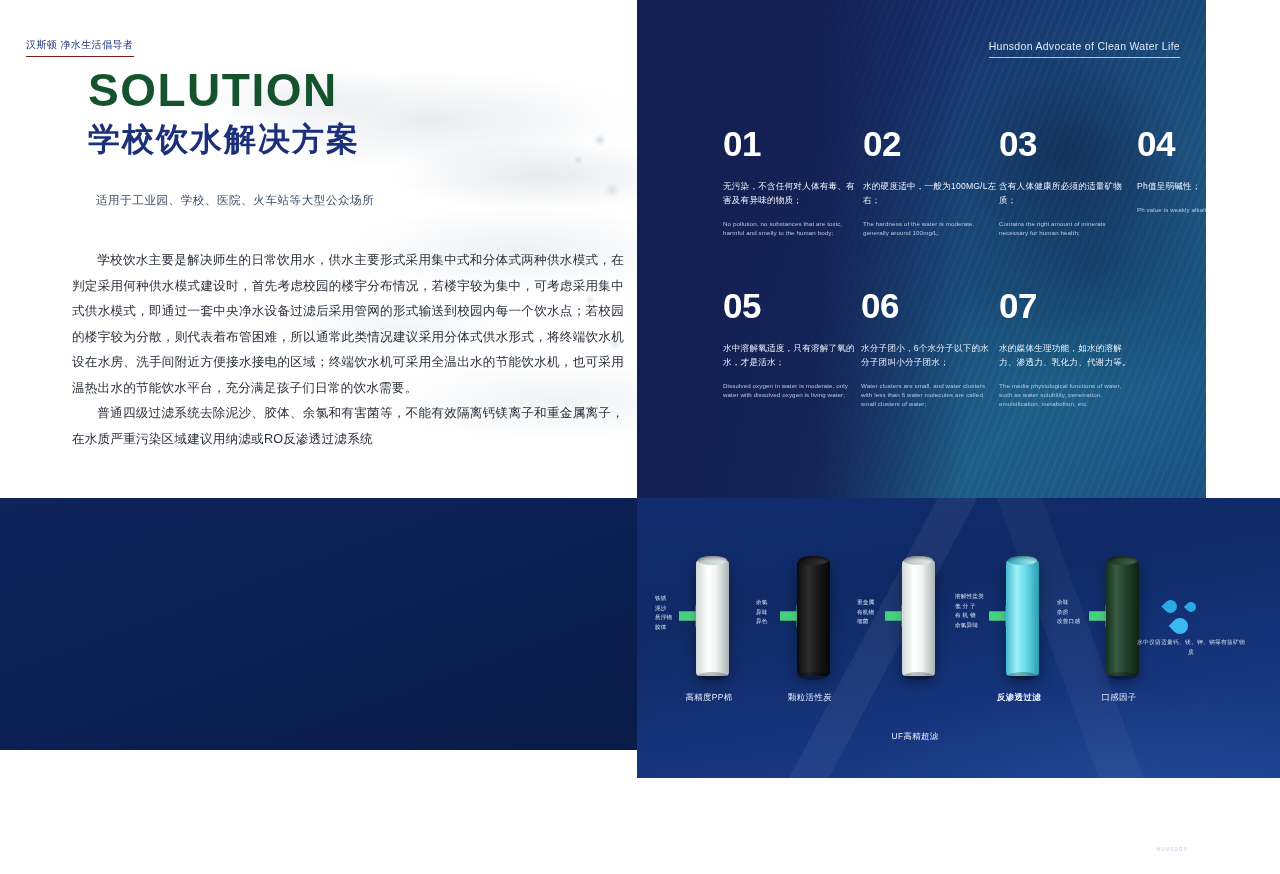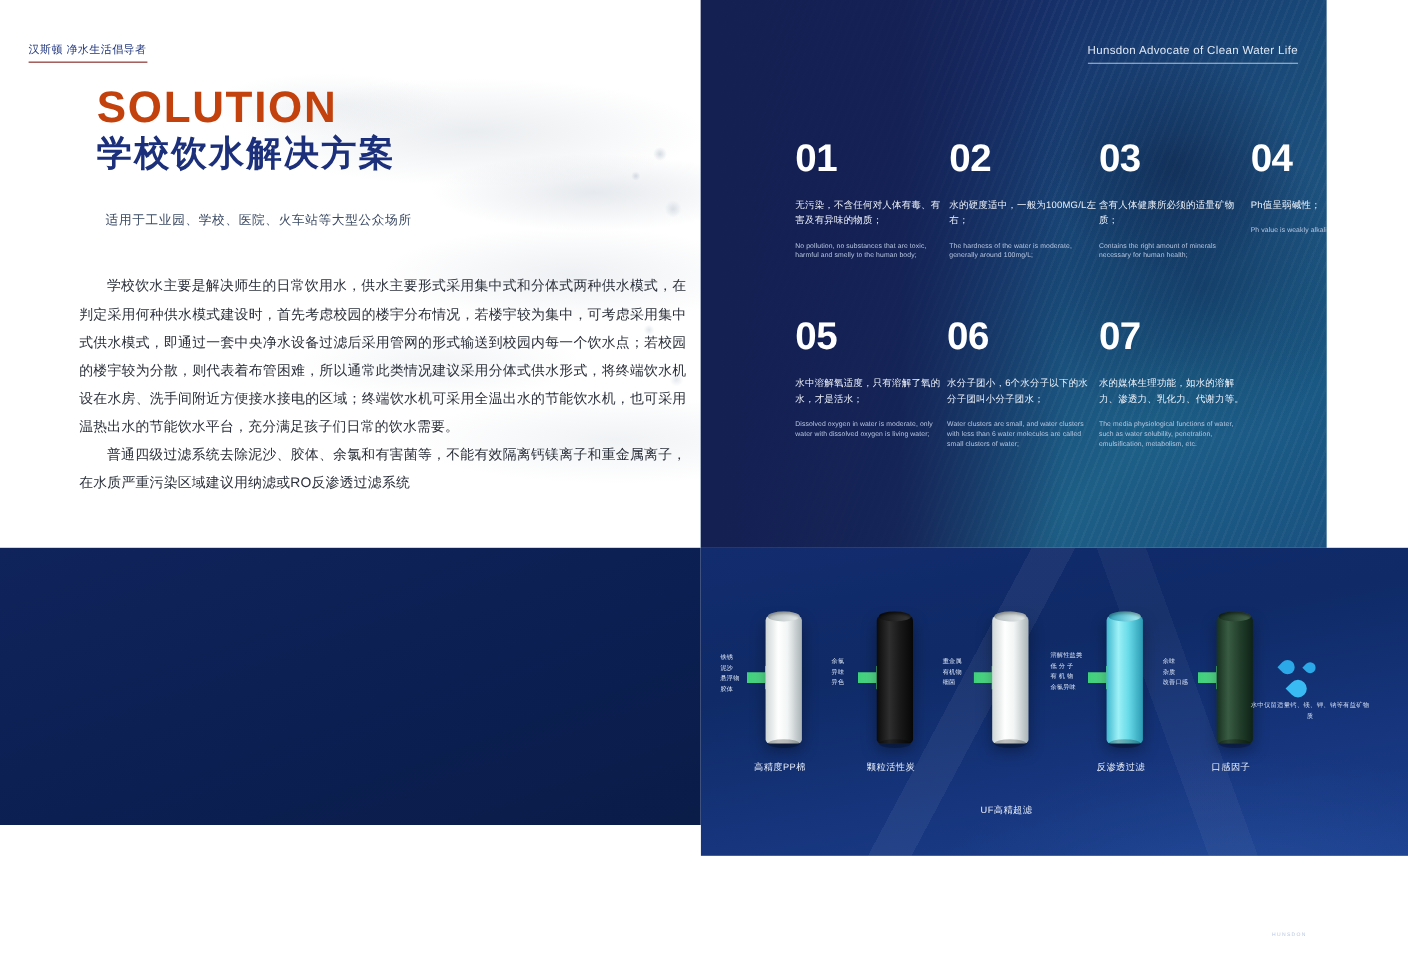--- a/index.html
+++ b/index.html
@@ -31,22 +31,22 @@
     pointer-events:none;
   }
 
   .brand {
     position:absolute; left:26px; top:38px;
     font-size:10px; color:#20367e; letter-spacing:.4px;
     padding-bottom:4px; border-bottom:1px solid #7f1d1d; width:108px;
   }
 
   .title-en {
-    position:absolute; left:88px; top:78px;
-    font-size:40px; font-weight:bold; color:#c2410c;
+    position:absolute; left:88px; top:67px;
+    font-size:46px; font-weight:bold; color:#14532d;
     letter-spacing:1.5px; line-height:1;
   }
   .title-cn {
     position:absolute; left:88px; top:122px;
     font-size:32px; font-weight:bold; color:#1b2f7a;
     letter-spacing:2px; line-height:1.1;
   }
   .title-sub {
     position:absolute; left:96px; top:193px;
     font-size:11.5px; color:#3b4a63; letter-spacing:.6px;
@@ -287,21 +287,21 @@
       <div class="arrow" style="left:248px; top:107px;"></div>
       <div class="cart white" style="left:265px; top:62px;"></div>
       <div class="stage-label" style="left:233px; top:194px;margin-top:39px;">UF高精超滤</div>
 
       <div class="stage-in" style="left:318px; top:94px; width:32px; white-space:pre-line;">溶解性盐类
 低 分 子
 有 机 物
 余氯异味</div>
       <div class="arrow" style="left:352px; top:107px;"></div>
       <div class="cart cyan" style="left:369px; top:62px;"></div>
-      <div class="stage-label" style="left:337px; top:194px;">反渗透过滤</div>
+      <div class="stage-label" style="left:337px; top:194px;font-weight:bold;">反渗透过滤</div>
 
       <div class="stage-in" style="left:420px; top:100px; width:30px; white-space:pre-line;">余味
 杂质
 改善口感</div>
       <div class="arrow" style="left:452px; top:107px;"></div>
       <div class="cart green" style="left:469px; top:62px;"></div>
       <div class="stage-label" style="left:437px; top:194px;">口感因子</div>
     </div>
   </div>
 

